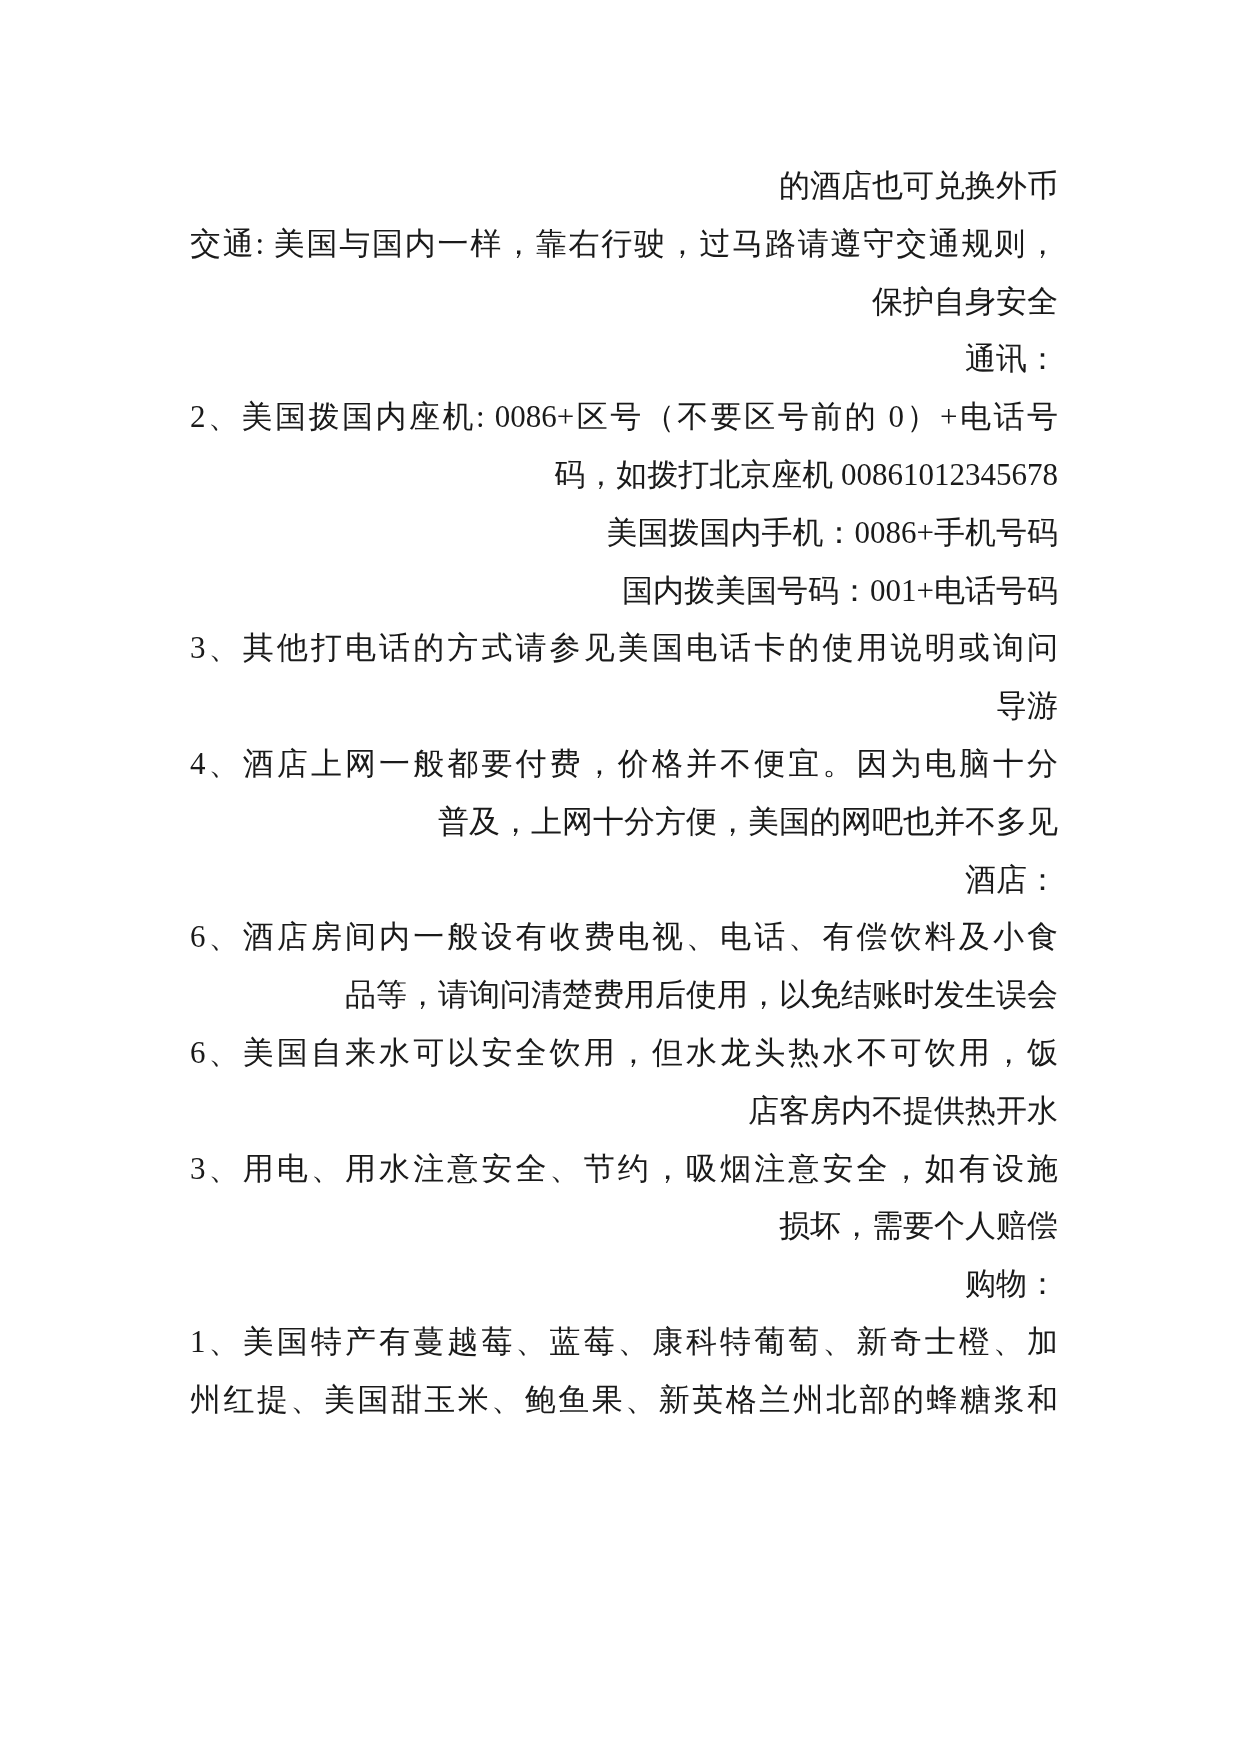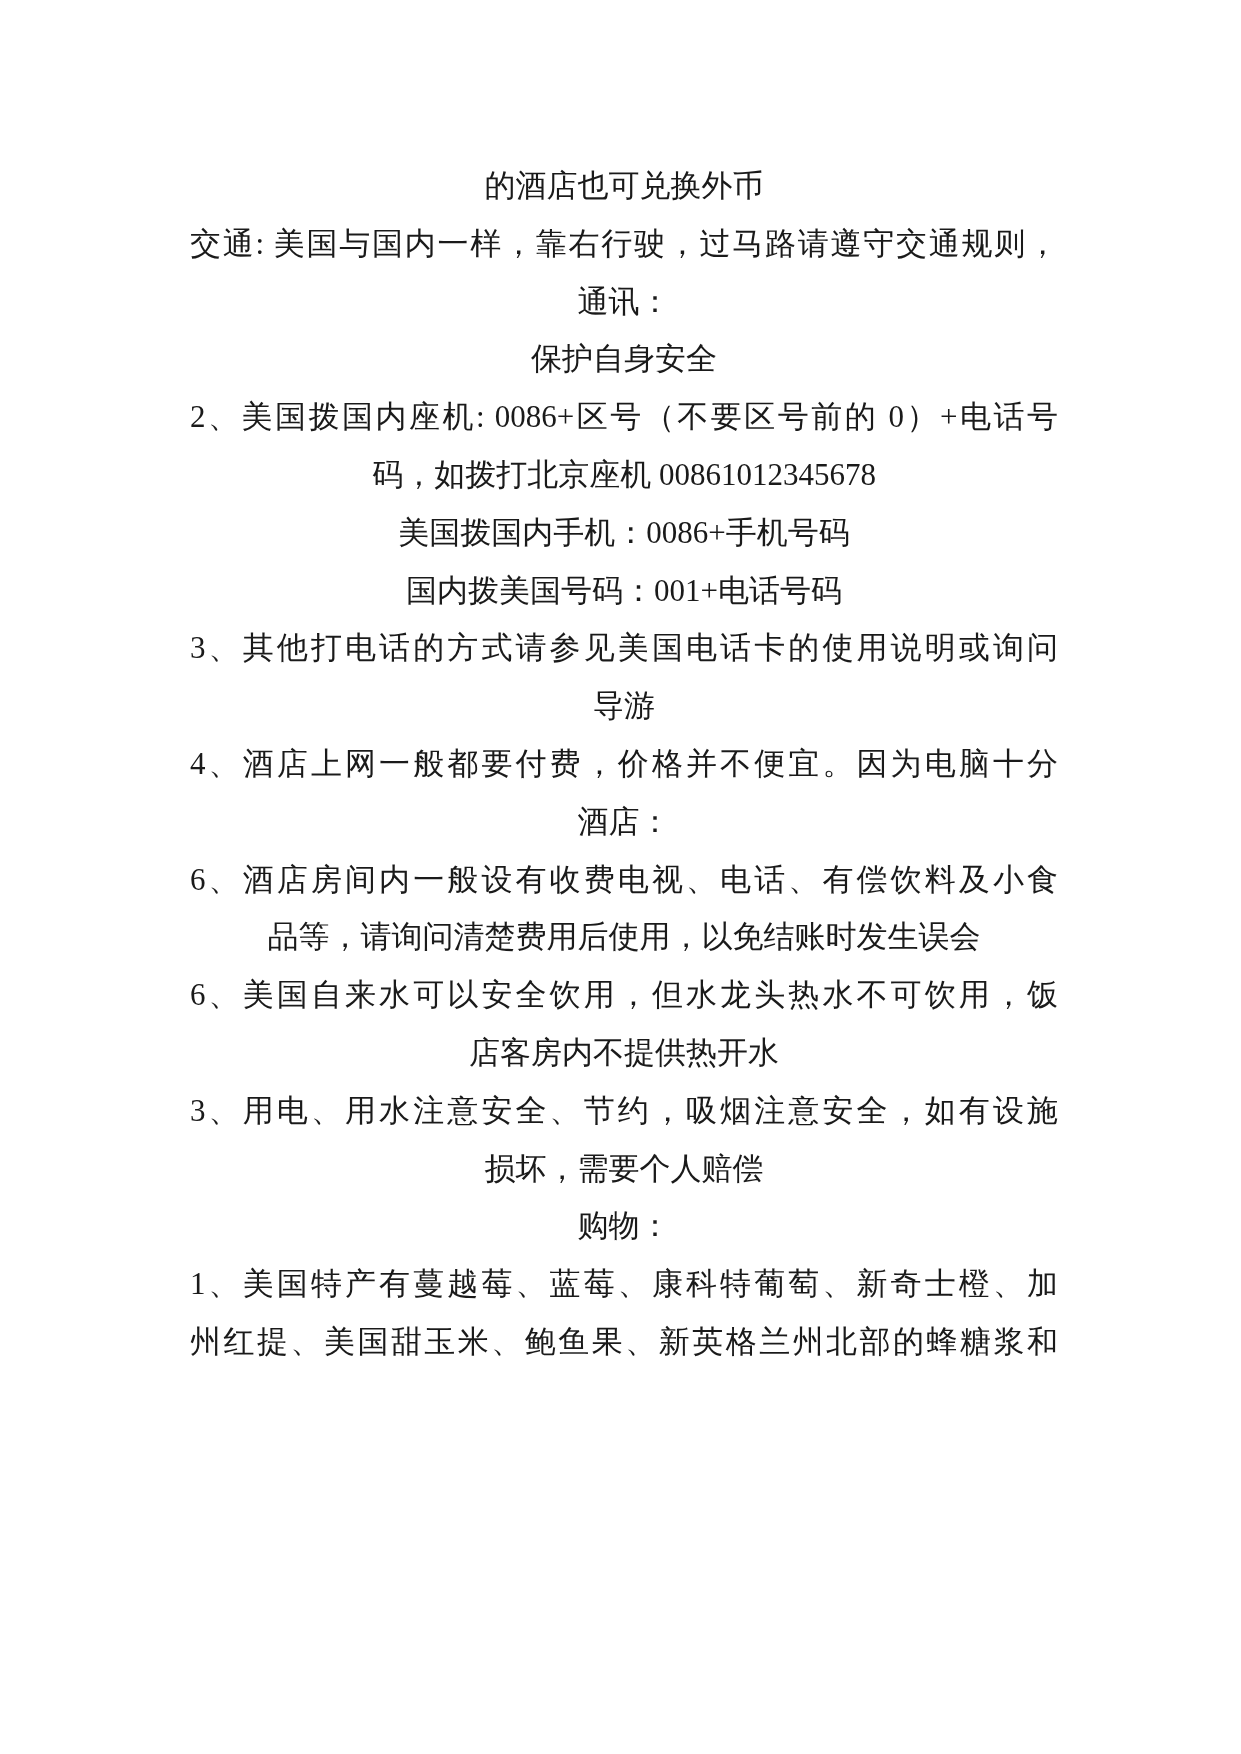--- a/index.html
+++ b/index.html
@@ -20,47 +20,48 @@
     left: 190px;
     top: 157px;
     width: 868px;
     color: #1a1a1a;
   }
   .line {
     height: 57.8px;
     line-height: 57.8px;
     font-size: 31px;
     white-space: pre;
-    text-align: center;
+    text-align: right;
     font-weight: 400;
   }
   
   .line.j {
     white-space: normal;
     text-align: justify;
     text-align-last: justify;
     overflow: hidden;
   }
 </style>
 </head>
 <body>
 
 <div class="page">
   <div class="text-block">
     <div class="line">的酒店也可兑换外币</div>
     <div class="line j">交通: 美国与国内一样，靠右行驶，过马路请遵守交通规则，</div>
+    <div class="line">保护自身安全</div>
     <div class="line">通讯：</div>
-    <div class="line">保护自身安全</div>
     <div class="line j">2、美国拨国内座机: 0086+区号（不要区号前的 0）+电话号</div>
     <div class="line">码，如拨打北京座机 00861012345678</div>
     <div class="line">美国拨国内手机：0086+手机号码</div>
     <div class="line">国内拨美国号码：001+电话号码</div>
     <div class="line j">3、其他打电话的方式请参见美国电话卡的使用说明或询问</div>
     <div class="line">导游</div>
     <div class="line j">4、酒店上网一般都要付费，价格并不便宜。因为电脑十分</div>
+    <div class="line">普及，上网十分方便，美国的网吧也并不多见</div>
     <div class="line">酒店：</div>
     <div class="line j">6、酒店房间内一般设有收费电视、电话、有偿饮料及小食</div>
     <div class="line">品等，请询问清楚费用后使用，以免结账时发生误会</div>
     <div class="line j">6、美国自来水可以安全饮用，但水龙头热水不可饮用，饭</div>
     <div class="line">店客房内不提供热开水</div>
     <div class="line j">3、用电、用水注意安全、节约，吸烟注意安全，如有设施</div>
     <div class="line">损坏，需要个人赔偿</div>
     <div class="line">购物：</div>
     <div class="line j">1、美国特产有蔓越莓、蓝莓、康科特葡萄、新奇士橙、加</div>
     <div class="line j">州红提、美国甜玉米、鲍鱼果、新英格兰州北部的蜂糖浆和</div>

